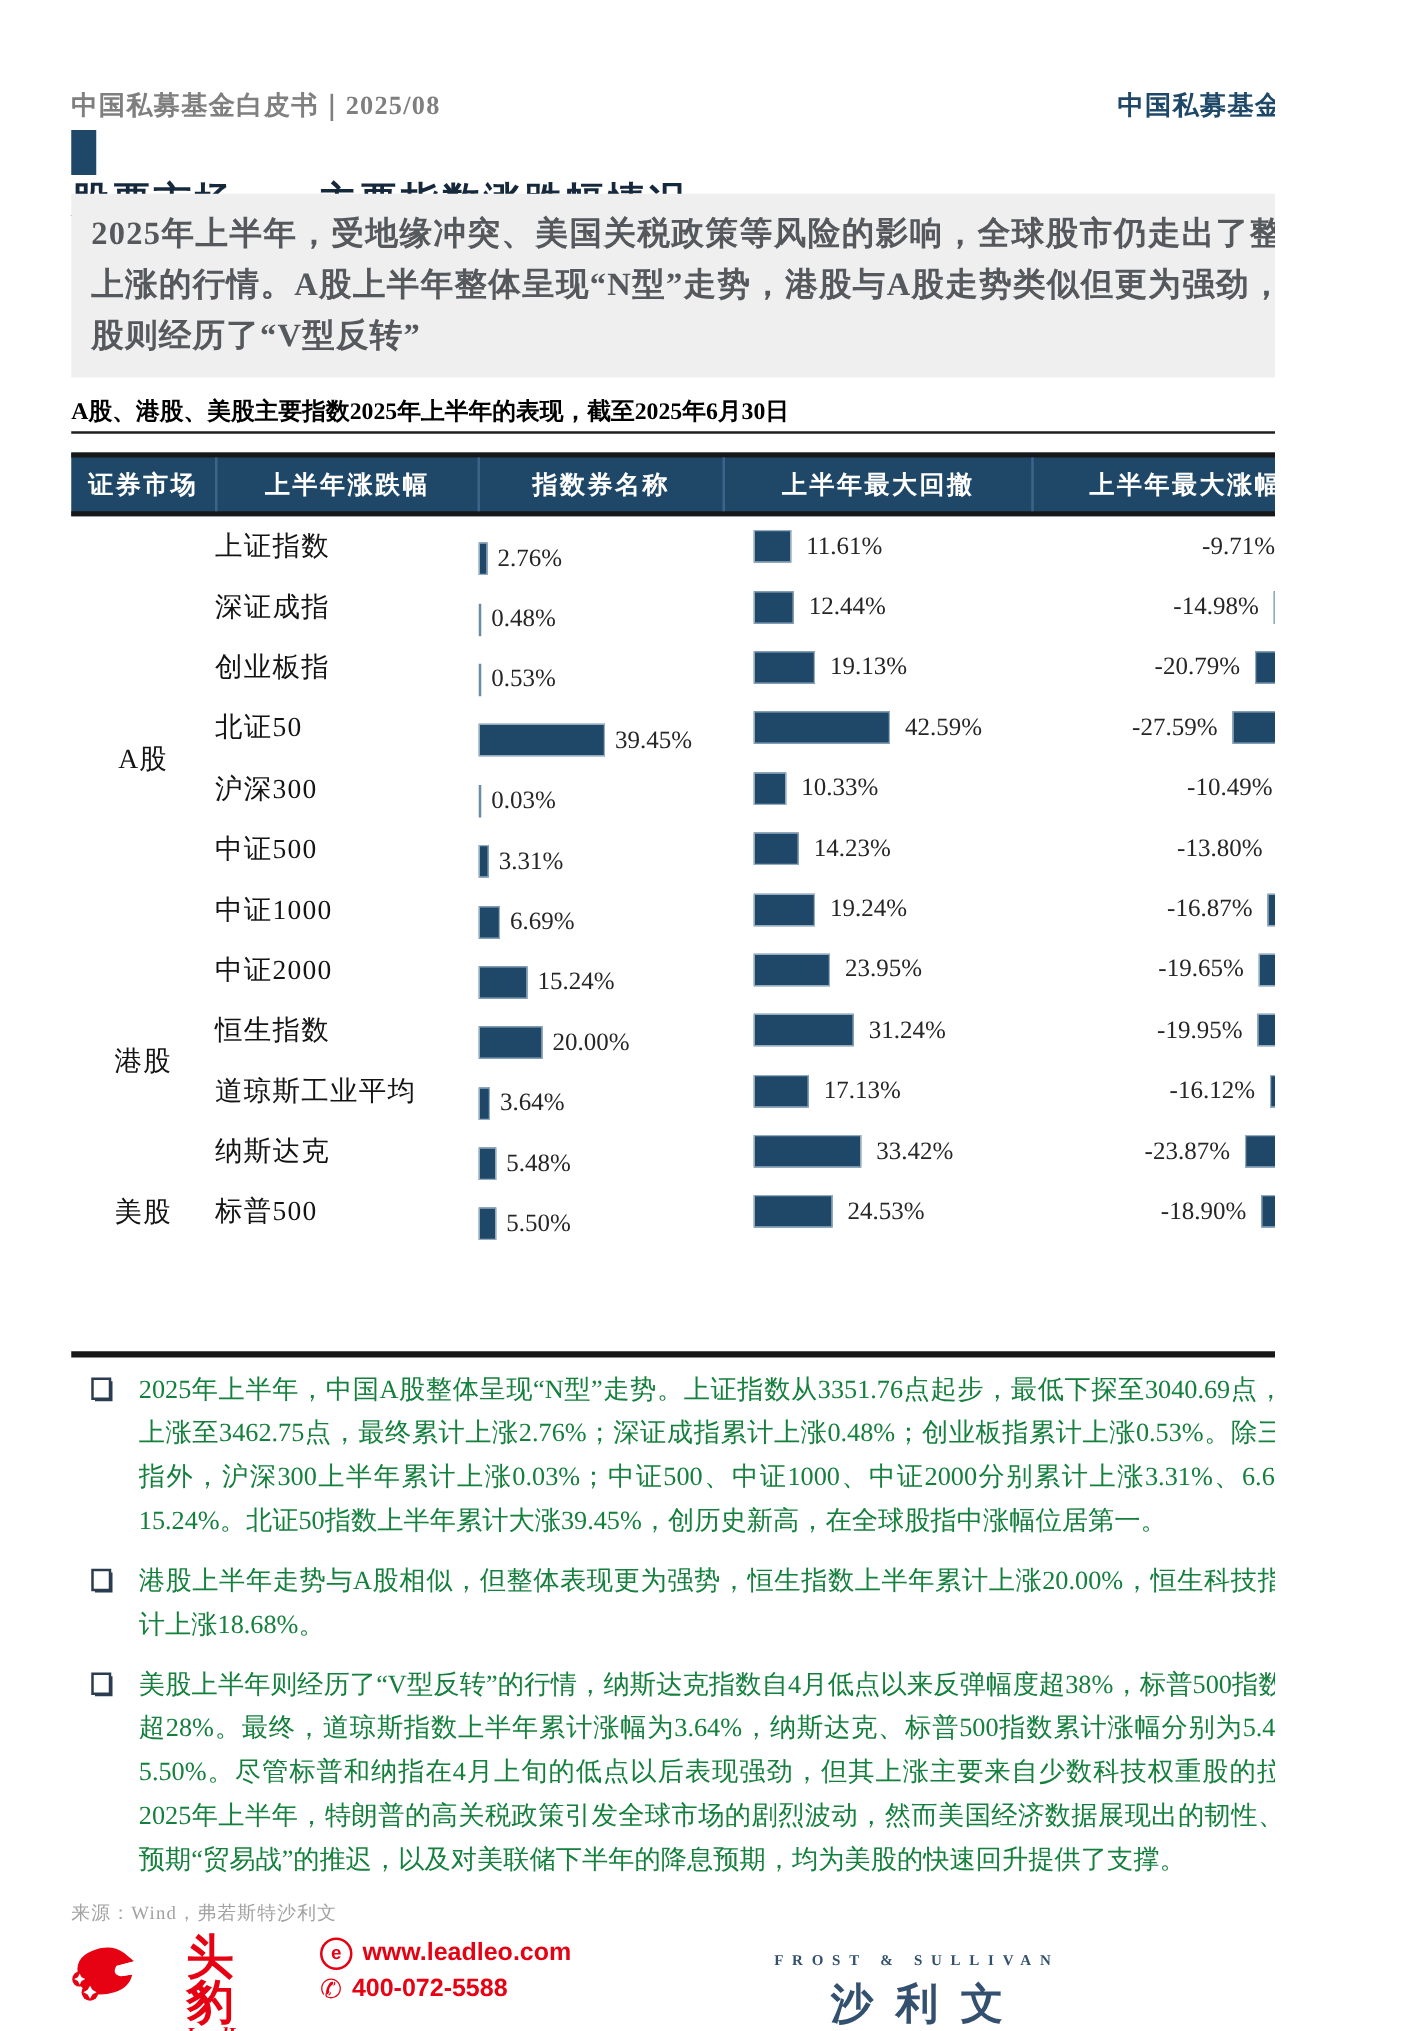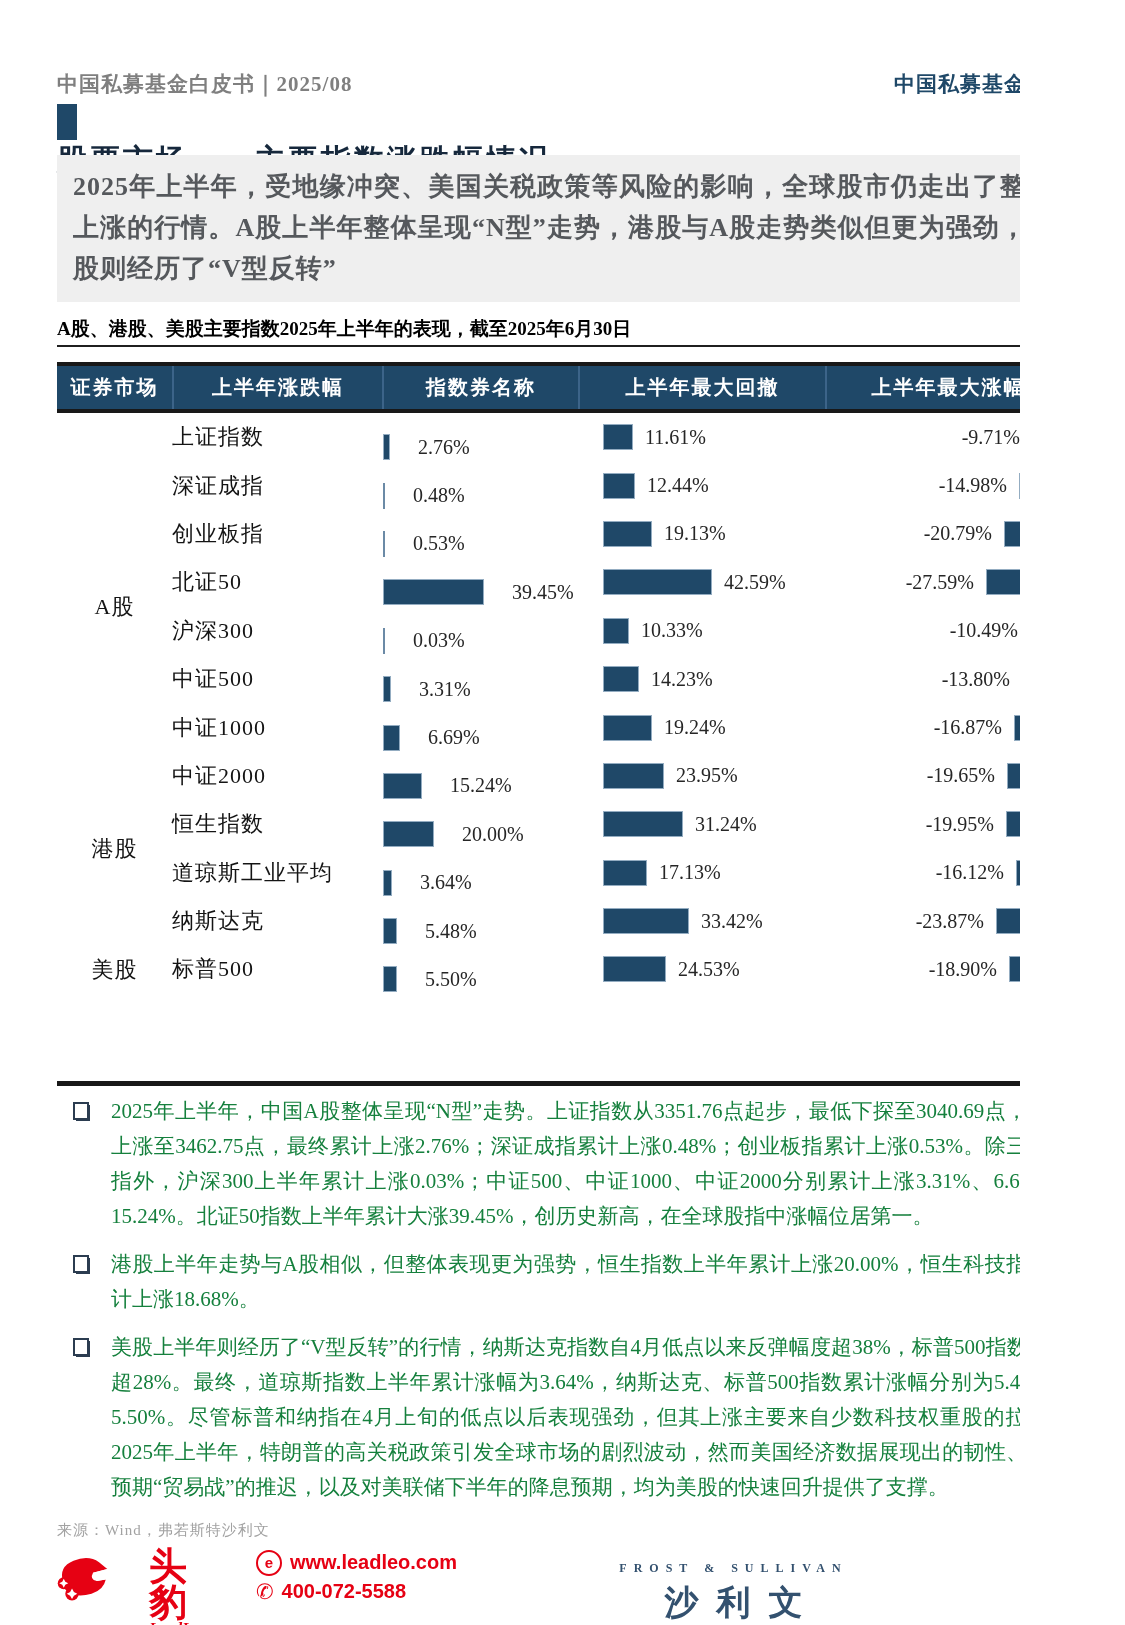--- a/index.html
+++ b/index.html
@@ -32,21 +32,21 @@
   .hc{height:43px;display:flex;align-items:center;justify-content:center;
       color:#fff;font-size:20px;font-weight:bold;letter-spacing:2px;box-sizing:border-box;}
   .hc + .hc{border-left:2px solid #3c6489;}
   .w1{width:115px;} .w2{width:196px;} .w3{width:210px;} .w4{width:245px;} .w5{width:247px;}
 
   
   .tbody{position:absolute;top:413px;left:57px;width:1013px;}
   .trow{display:flex;align-items:center;height:48.4px;}
   .c1{width:115px;flex:none;}
   .c2{width:196px;flex:none;font-size:22px;color:#141414;letter-spacing:1px;}
-  .c3{width:210px;flex:none;display:flex;align-items:center;gap:28px;padding-left:15px;box-sizing:border-box;margin-top:20px;}
+  .c3{width:210px;flex:none;display:flex;align-items:center;gap:8px;padding-left:15px;box-sizing:border-box;margin-top:20px;}
   .c4{width:245px;flex:none;display:flex;align-items:center;gap:12px;padding-left:25px;box-sizing:border-box;}
   .c5{width:247px;flex:none;display:flex;flex-direction:row-reverse;align-items:center;
       gap:12px;padding-right:13px;box-sizing:border-box;}
   .bar{height:26px;background:#1F4868;border:1px solid #93acc1;box-sizing:border-box;flex:none;}
   .bar.hair{width:2px;border:none;background:#6b8aa6;}
   .val{font-size:20px;color:#262626;white-space:nowrap;}
   .grp{position:absolute;left:0;width:115px;text-align:center;font-size:22px;color:#141414;
        letter-spacing:1px;transform:translateY(-50%);}
 
   .tbl-rule{position:absolute;top:1081px;left:57px;width:1013px;height:5px;background:#181818;}

